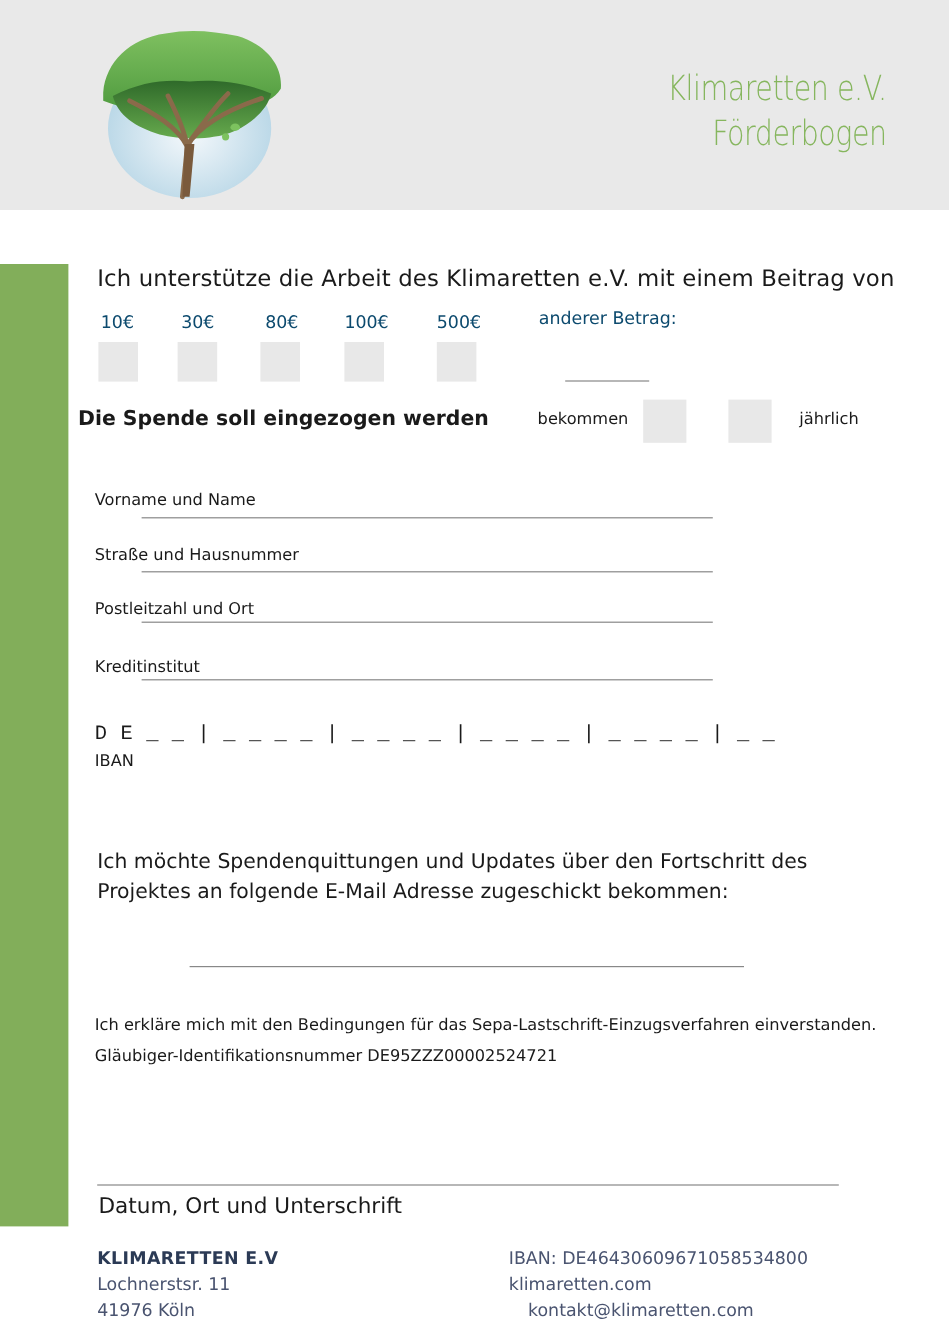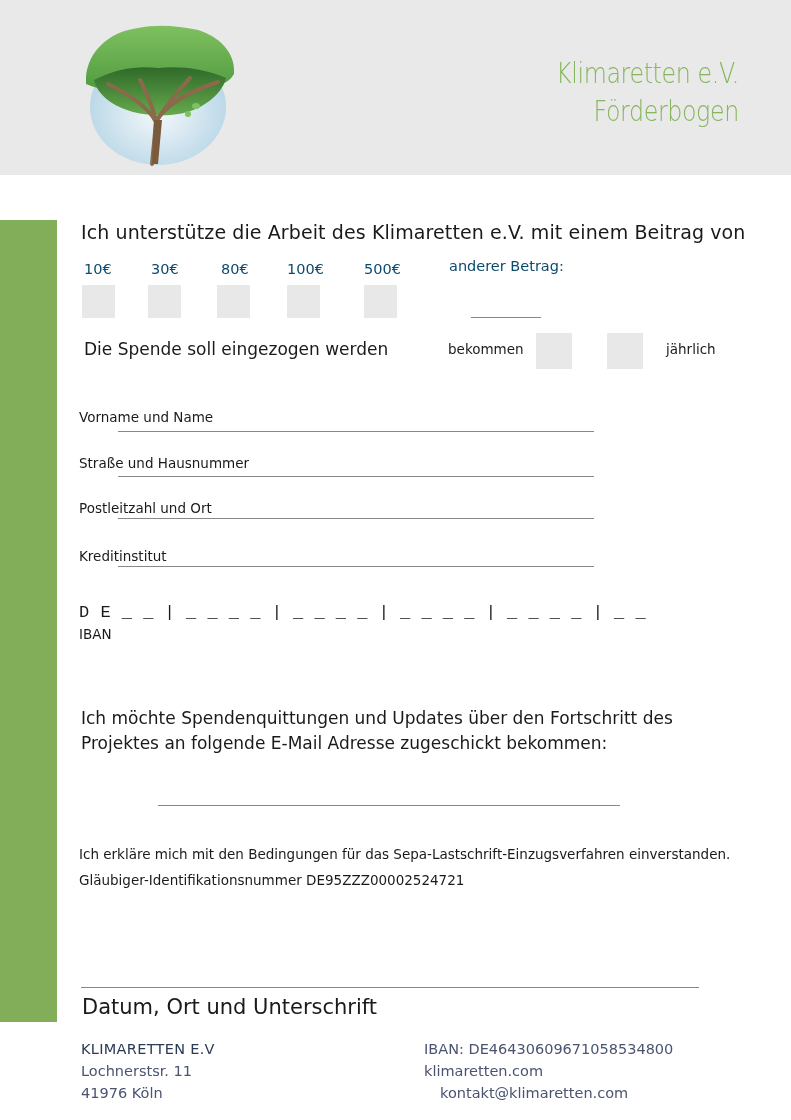--- a/index.html
+++ b/index.html
@@ -31,21 +31,21 @@
     .lbl-sm { font-size: 13.5px; color: #1a1a1a; }
 
     .checkbox { position: absolute; background: #e8e8e8; }
 
     .line { position: absolute; height: 1px; background: #888; }
 
     .iban {
       font-family: Liberation Mono, monospace; font-size: 17px; letter-spacing: 0.5px; color: #1a1a1a;
     }
 
-    .footer-name { font-size: 14.5px; font-weight: normal; color: #2b3a55; letter-spacing: 0.3px; }
+    .footer-name { font-size: 14.5px; font-weight: bold; color: #2b3a55; letter-spacing: 0.3px; }
     .footer-txt { font-size: 14.5px; color: #4a5470; }
   </style>
 </head>
 <body>
 
 <div class="header">
   <svg class="logo" viewBox="0 0 160 145">
     <defs>
       <radialGradient id="globe" cx="50%" cy="55%" r="55%">
         <stop offset="0%" stop-color="#f4f8fb"></stop>
@@ -86,21 +86,21 @@
 
 <div class="checkbox" style="left:82px; top:285px; width:33px; height:33px;"></div>
 <div class="checkbox" style="left:148px; top:285px; width:33px; height:33px;"></div>
 <div class="checkbox" style="left:217px; top:285px; width:33px; height:33px;"></div>
 <div class="checkbox" style="left:287px; top:285px; width:33px; height:33px;"></div>
 <div class="checkbox" style="left:364px; top:285px; width:33px; height:33px;"></div>
 
 <div class="abs lbl" style="left:449px; top:258px;">anderer Betrag:</div>
 <div class="line" style="left:471px; top:317px; width:70px;"></div>
 
-<div class="abs h-med" style="left:84px; top:339px;">Die Spende soll eingezogen werden</div>
+<div class="abs h-med" style="left:65px; top:339px;font-weight:bold;">Die Spende soll eingezogen werden</div>
 <div class="abs lbl-sm" style="left:448px; top:341px;">bekommen</div>
 <div class="checkbox" style="left:536px; top:333px; width:36px; height:36px;"></div>
 <div class="checkbox" style="left:607px; top:333px; width:36px; height:36px;"></div>
 <div class="abs lbl-sm" style="left:666px; top:341px;">jährlich</div>
 
 <div class="abs lbl-sm" style="left:79px; top:409px;">Vorname und Name</div>
 <div class="line" style="left:118px; top:431px; width:476px;"></div>
 
 <div class="abs lbl-sm" style="left:79px; top:455px;">Straße und Hausnummer</div>
 <div class="line" style="left:118px; top:476px; width:476px;"></div>
@@ -115,21 +115,21 @@
 <div class="abs lbl-sm" style="left:79px; top:626px;">IBAN</div>
 
 <div class="abs h-med" style="left:81px; top:708px;">Ich möchte Spendenquittungen und Updates über den Fortschritt des</div>
 <div class="abs h-med" style="left:81px; top:733px;">Projektes an folgende E-Mail Adresse zugeschickt bekommen:</div>
 <div class="line" style="left:158px; top:805px; width:462px;"></div>
 
 <div class="abs lbl-sm" style="left:79px; top:846px;">Ich erkläre mich mit den Bedingungen für das Sepa-Lastschrift-Einzugsverfahren einverstanden.</div>
 <div class="abs lbl-sm" style="left:79px; top:872px;">Gläubiger-Identifikationsnummer DE95ZZZ00002524721</div>
 
 <div class="line" style="left:81px; top:987px; width:618px;"></div>
-<div class="abs h-med" style="left:82px; top:995px; font-size:21px;">Datum, Ort und Unterschrift</div>
+<div class="abs h-med" style="left:82px; top:995px; font-size:18px;">Datum, Ort und Unterschrift</div>
 
 <div class="abs footer-name" style="left:81px; top:1041px;">KLIMARETTEN E.V</div>
 <div class="abs footer-txt" style="left:81px; top:1063px;">Lochnerstsr. 11</div>
 <div class="abs footer-txt" style="left:81px; top:1085px;">41976 Köln</div>
 
 <div class="abs footer-txt" style="left:424px; top:1041px;">IBAN: DE46430609671058534800</div>
 <div class="abs footer-txt" style="left:424px; top:1063px;">klimaretten.com</div>
 <div class="abs footer-txt" style="left:424px; top:1085px;margin-left:16px;">kontakt@klimaretten.com</div>
 
 </body></html>

